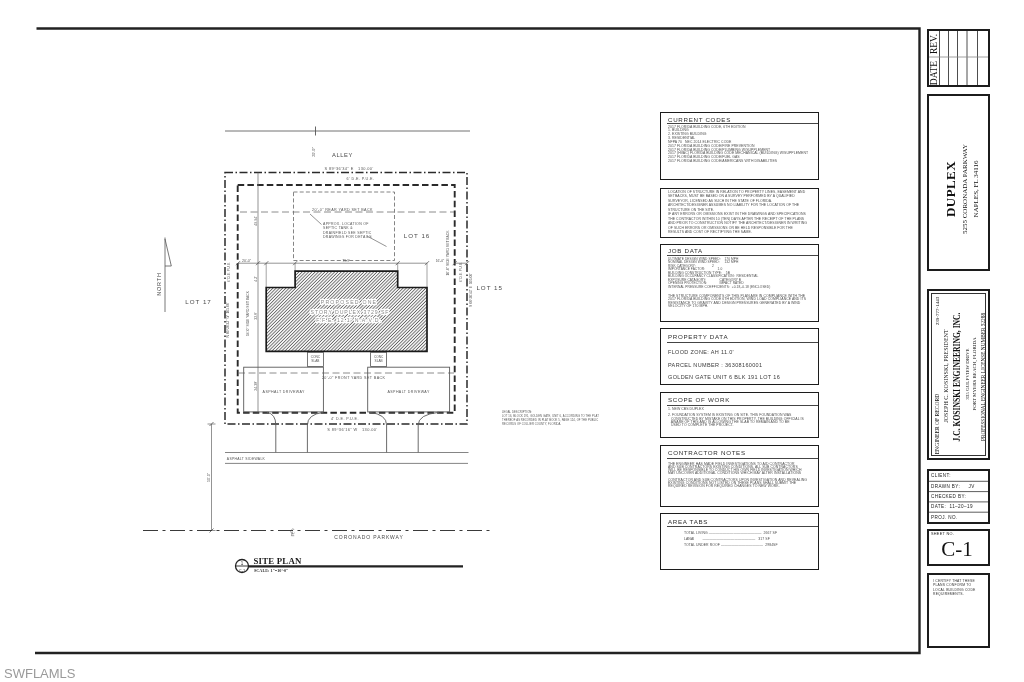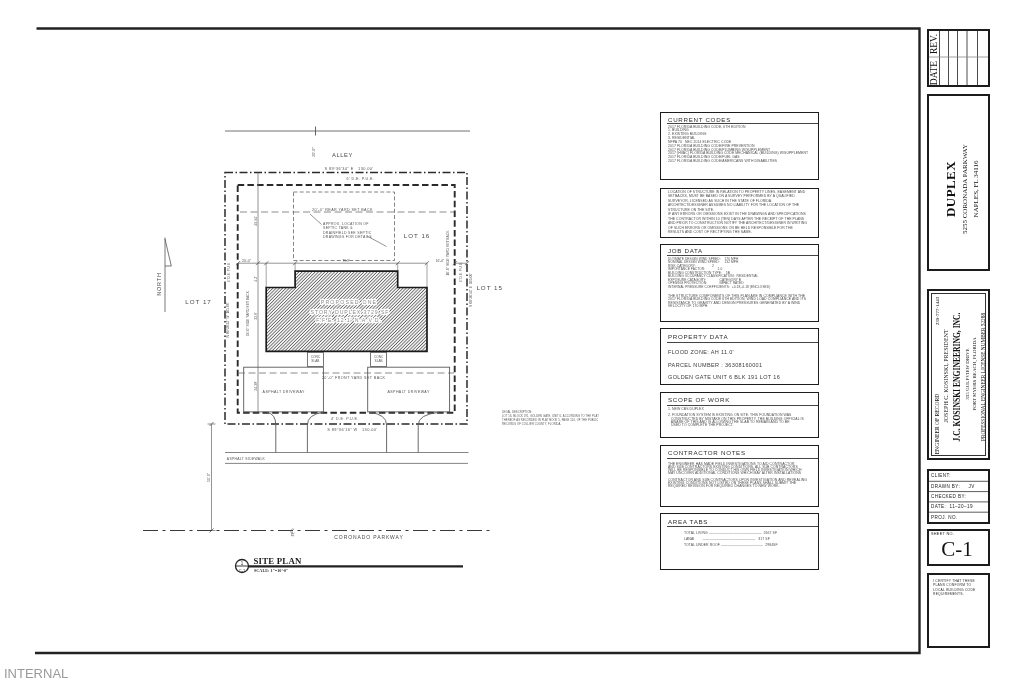--- a/index.html
+++ b/index.html
@@ -256,14 +256,14 @@
     <div class="abs" style="left:2px;top:1.5px;font-size:3.8px;letter-spacing:.3px;color:#222;">SHEET  NO.</div>
     <div class="abs serif" style="left:0;top:6.5px;width:56px;text-align:center;font-size:21px;color:#111;">C-1</div>
   </div>
   <div id="certbox" class="box" style="left:927px;top:572.5px;width:63px;height:75px;border-width:2px;">
     <div class="abs" style="left:4px;top:4px;font-size:3.4px;line-height:1.35;letter-spacing:.2px;color:#333;white-space:pre;">I CERTIFY THAT THESE
 PLANS CONFORM TO
 LOCAL BUILDING CODE
 REQUIREMENTS.</div>
   </div>
 
-  <div class="abs" style="left:4px;top:666px;font-size:13px;color:#9a9aa0;letter-spacing:0px;">INTERNAL</div>
+  <div class="abs" style="left:4px;top:666px;font-size:13px;color:#9a9aa0;letter-spacing:0px;">SWFLAMLS</div>
 </div>
 
 </body></html>

